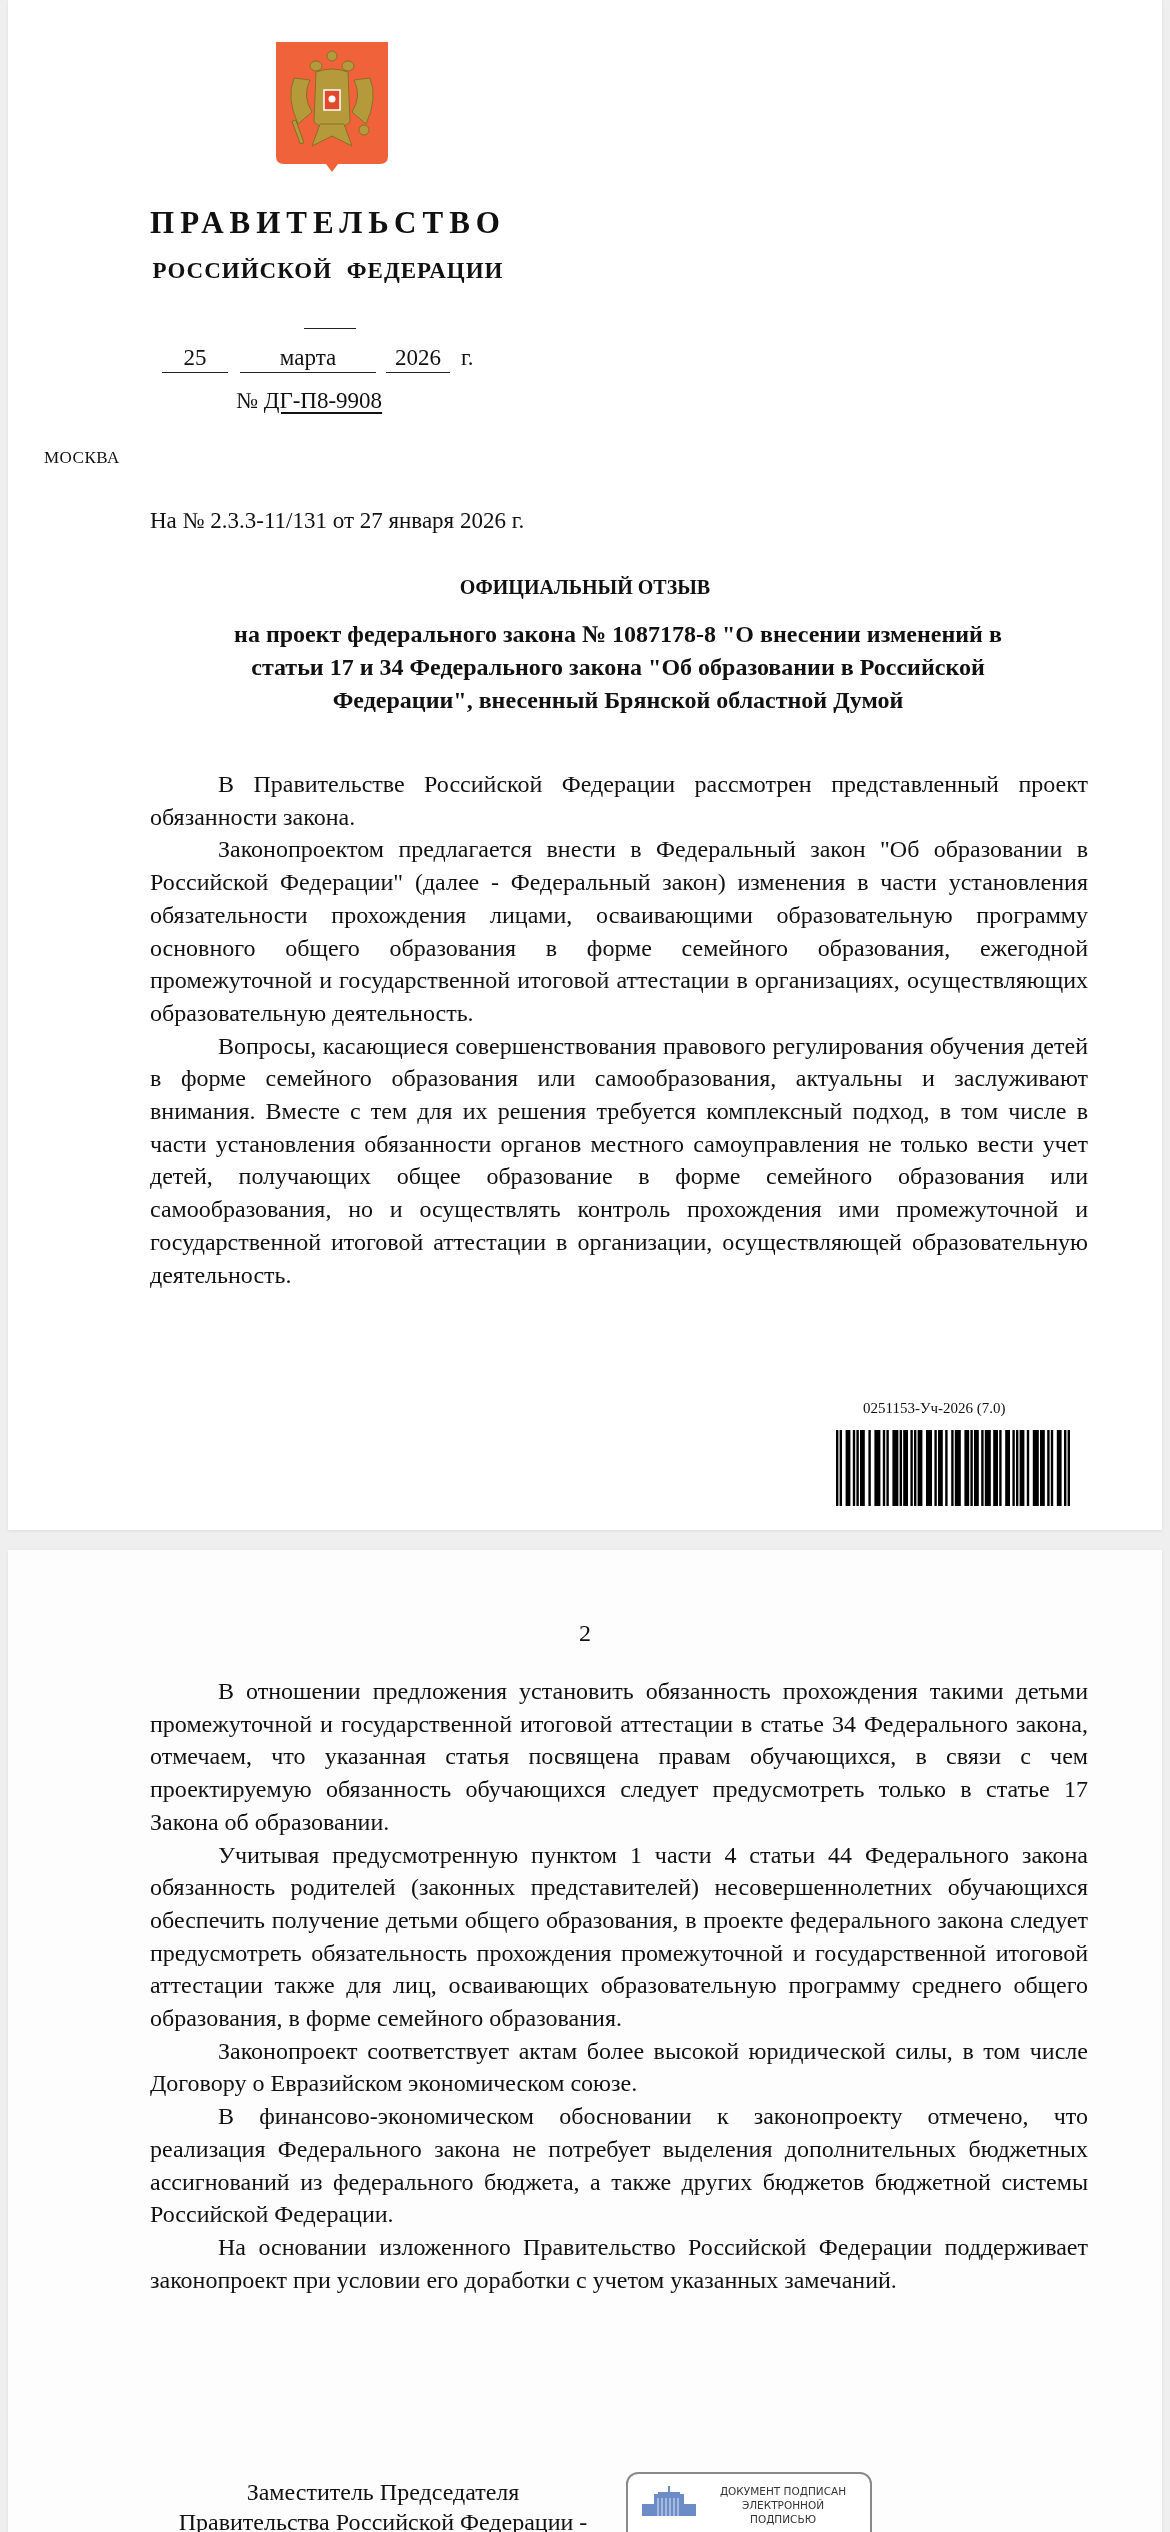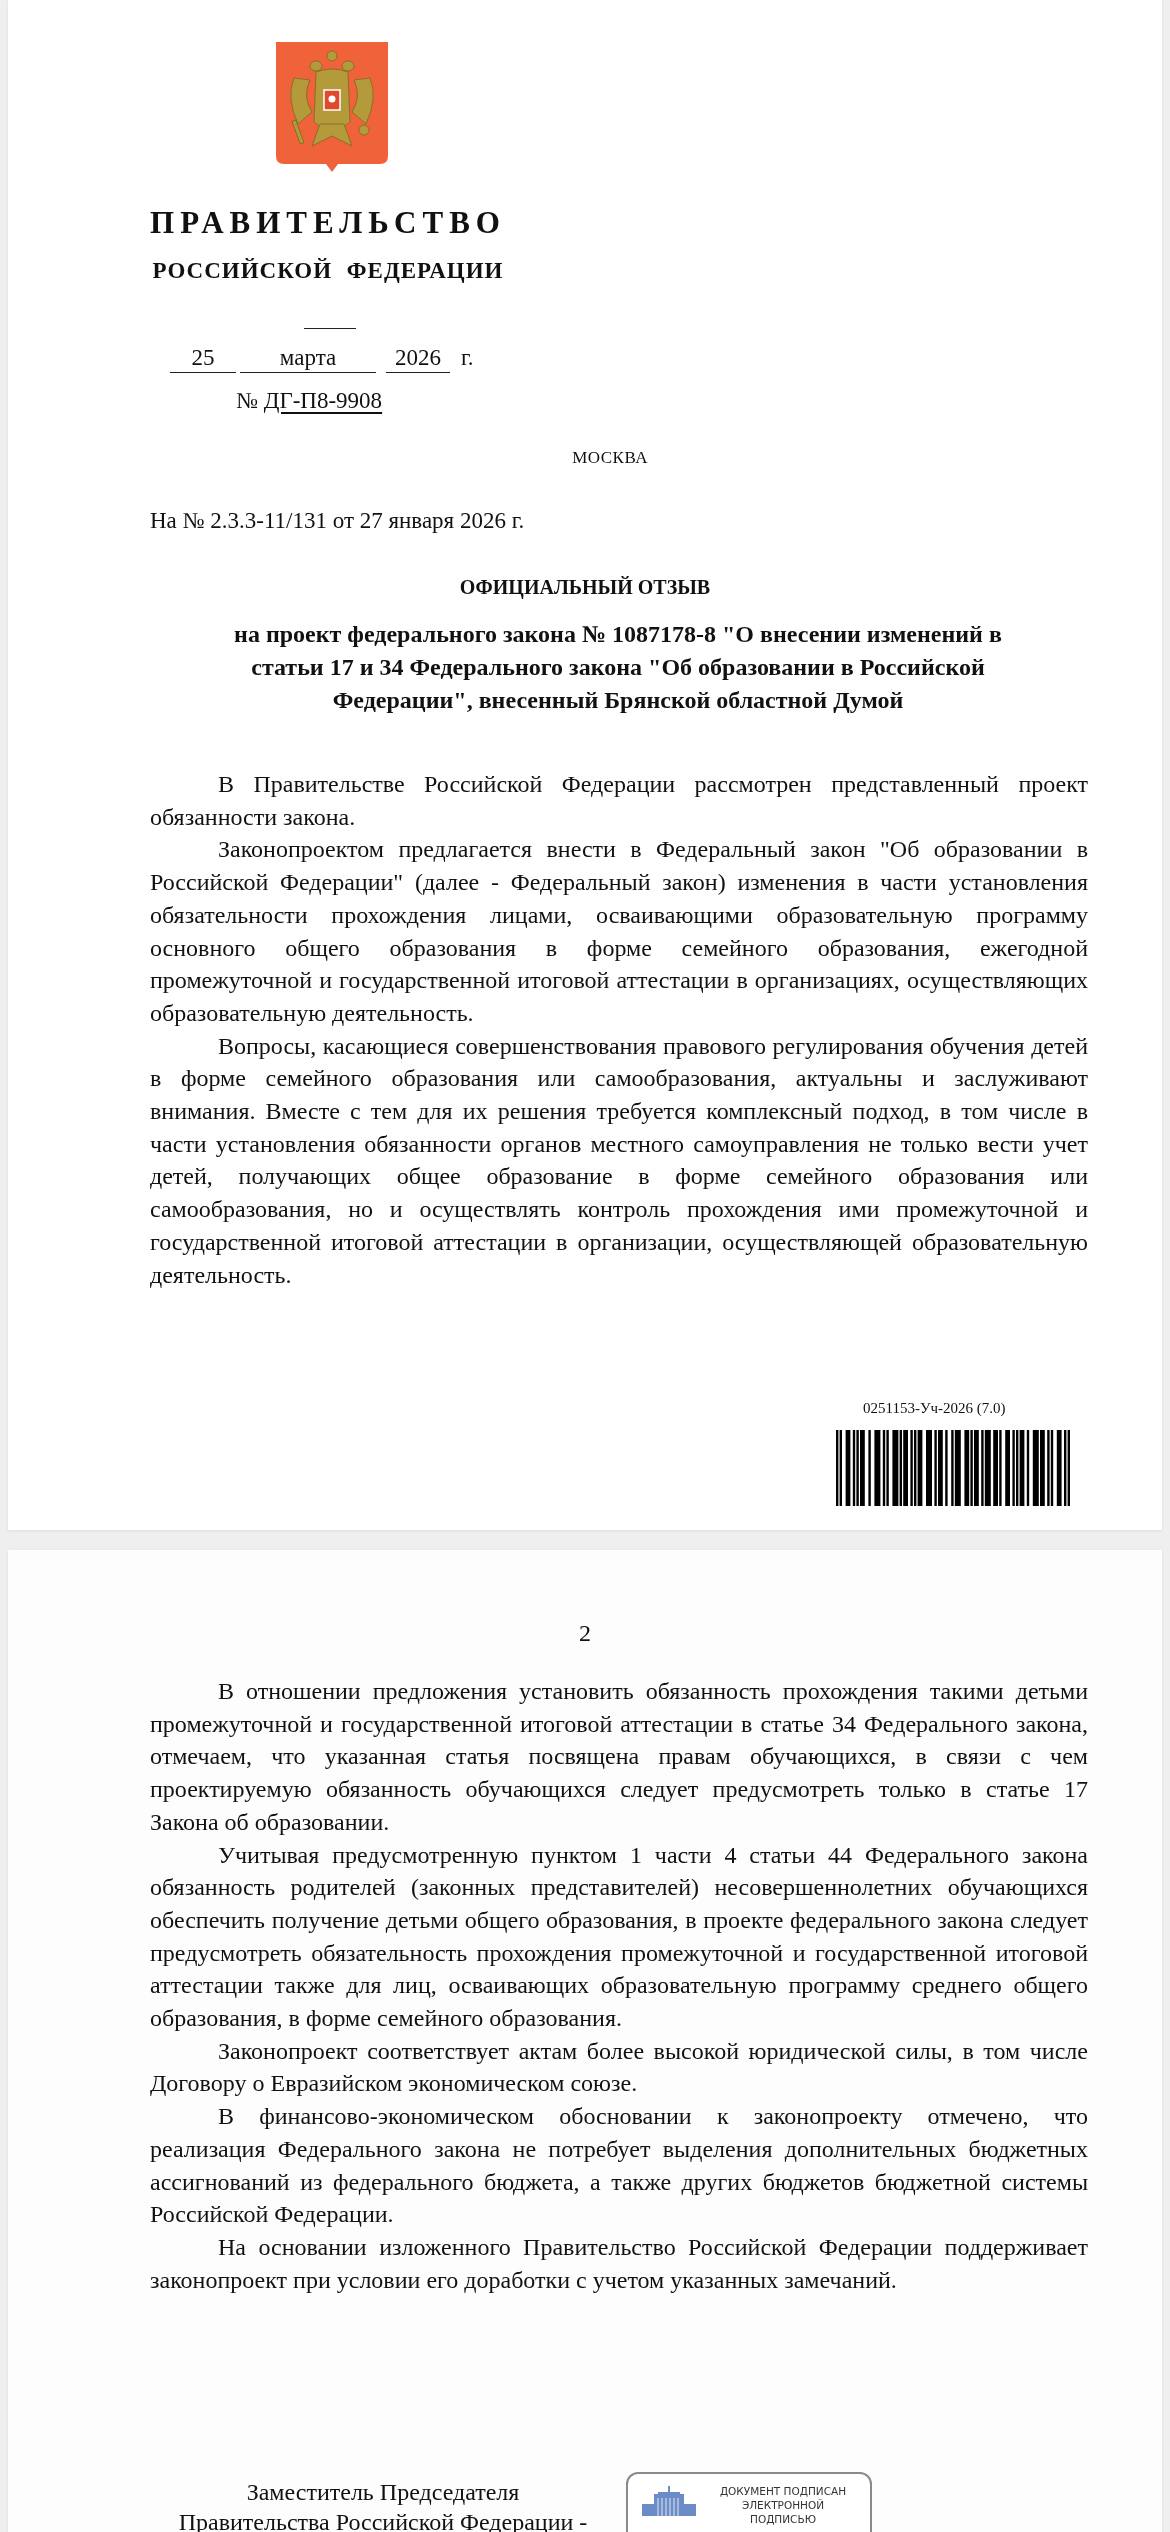--- a/index.html
+++ b/index.html
@@ -33,21 +33,21 @@
     }
     .date-row {
       position: absolute; top: 344px; left: 150px; font-size: 23px; height: 30px;
     }
     .u { position: absolute; top: 0; border-bottom: 1.5px solid #222; text-align: center; line-height: 28px; }
     .regno {
       position: absolute; top: 388px; left: 228px; font-size: 23px;
     }
     .regno .val { text-decoration: underline; text-underline-offset: 4px; }
     .city {
-      position: absolute; top: 448px; left: 0; width: 640px; text-align: right; font-size: 17px; letter-spacing: 0.5px;
+      position: absolute; top: 448px; left: 0; width: 640px; text-align: left; font-size: 17px; letter-spacing: 0.5px; padding-left: 36px;
     }
     .addressee {
       position: absolute; left: 680px; top: 100px; width: 360px; text-align: center;
       font-size: 24px; line-height: 31px;
     }
     .ref {
       position: absolute; left: 142px; top: 508px; font-size: 23px;
     }
     .doc-title {
       position: absolute; left: 0; width: 1154px; top: 576px; text-align: center;
@@ -107,21 +107,21 @@
     </g>
     <rect x="52" y="52" width="16" height="20" fill="#e04a2a" stroke="#fff" stroke-width="1.5"></rect>
     <circle cx="60" cy="61" r="3.5" fill="#fff"></circle>
   </svg>
 
   <div class="gov-title">ПРАВИТЕЛЬСТВО</div>
   <div class="gov-sub">РОССИЙСКОЙ ФЕДЕРАЦИИ</div>
   <div class="short-line"></div>
 
   <div class="date-row">
-    <span class="u" style="left:12px;width:66px;text-align:center;">25</span>
+    <span class="u" style="left:4px;width:66px;text-align:center;">25</span>
     <span class="u" style="left:82px;width:136px;">марта</span>
     <span class="u" style="left:228px;width:64px;">2026</span>
     <span style="position:absolute;left:303px;top:0;line-height:28px;">г.</span>
   </div>
 
   <div class="regno">
     <span>№</span>
     <span class="val">ДГ-П8-9908</span>
   </div>
 

